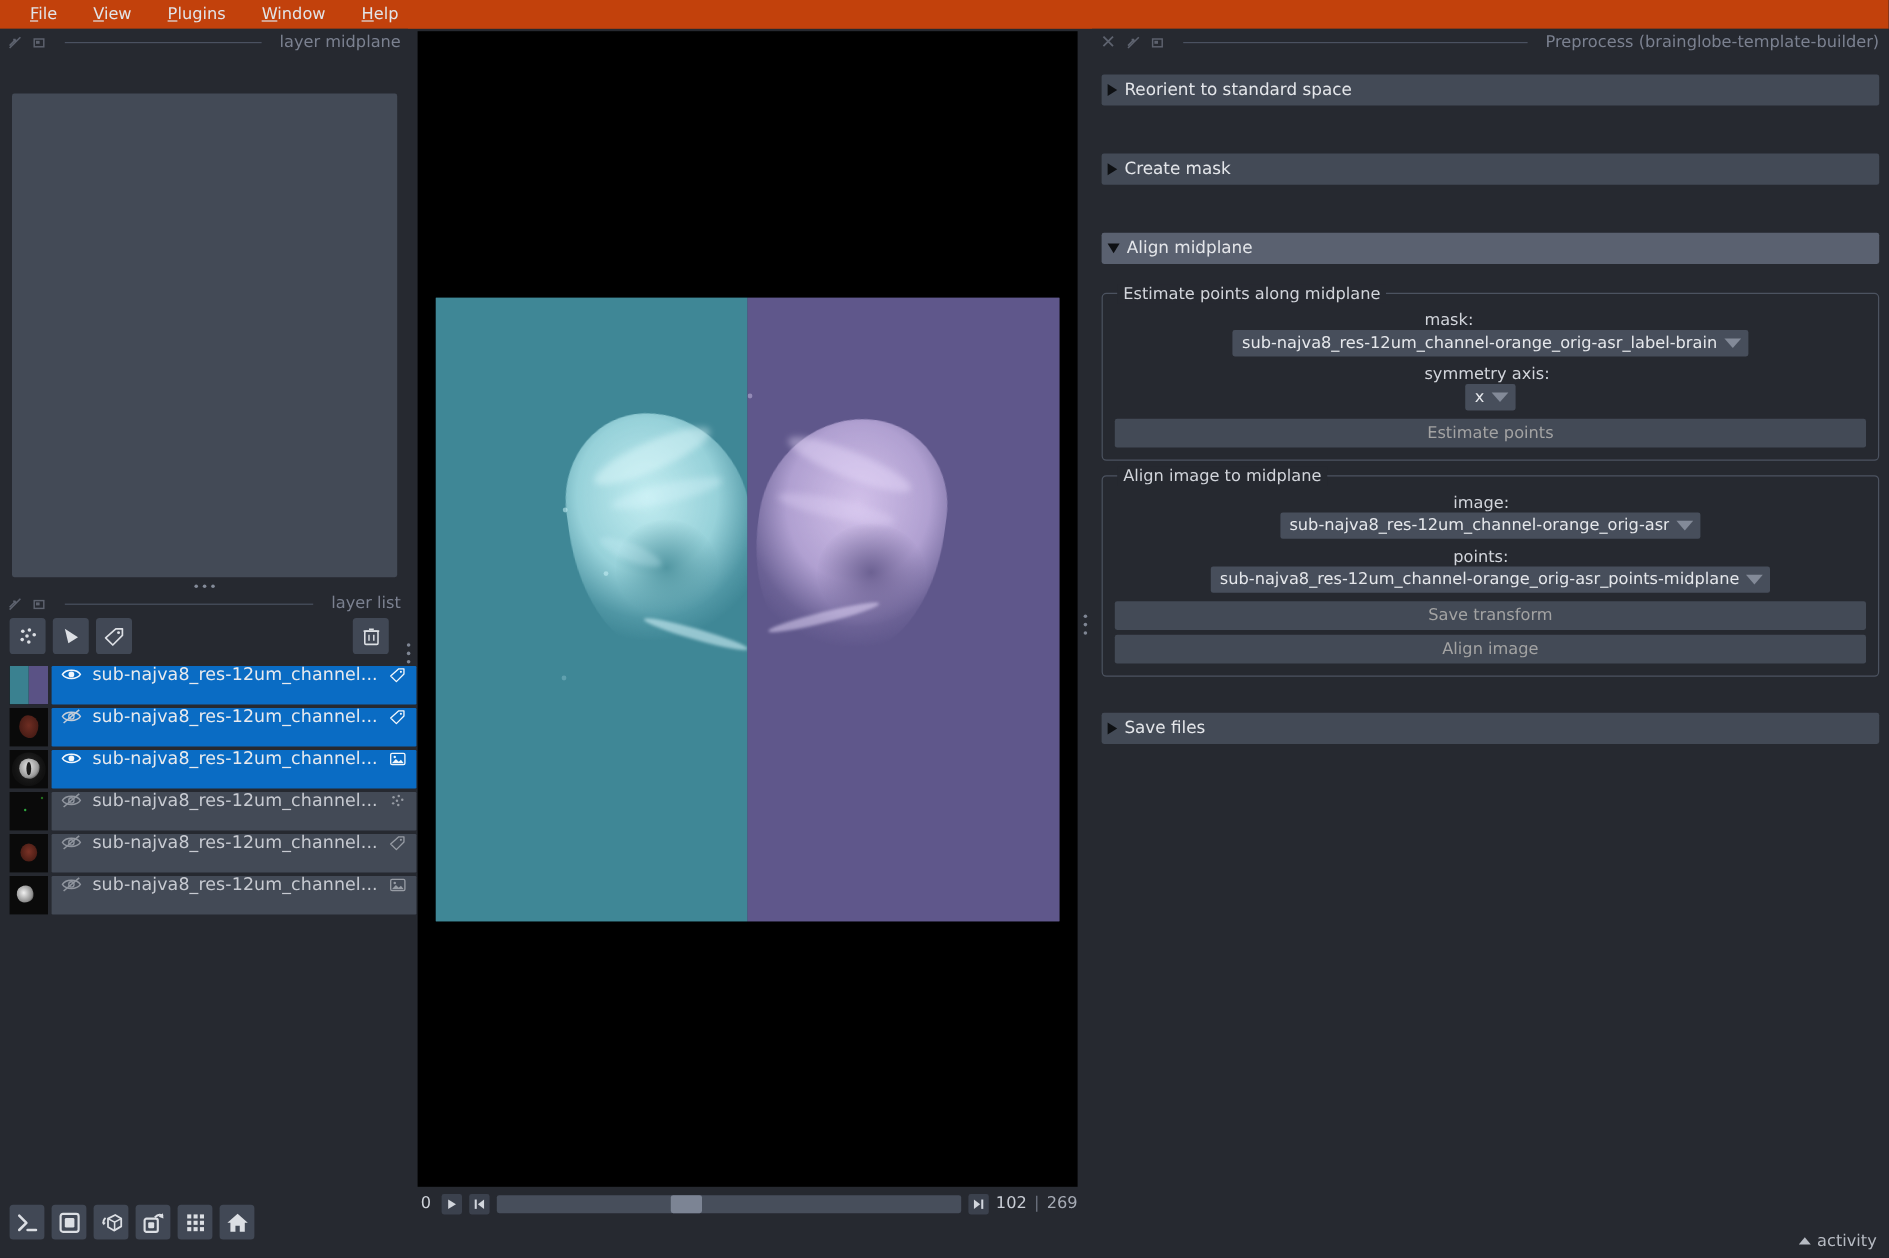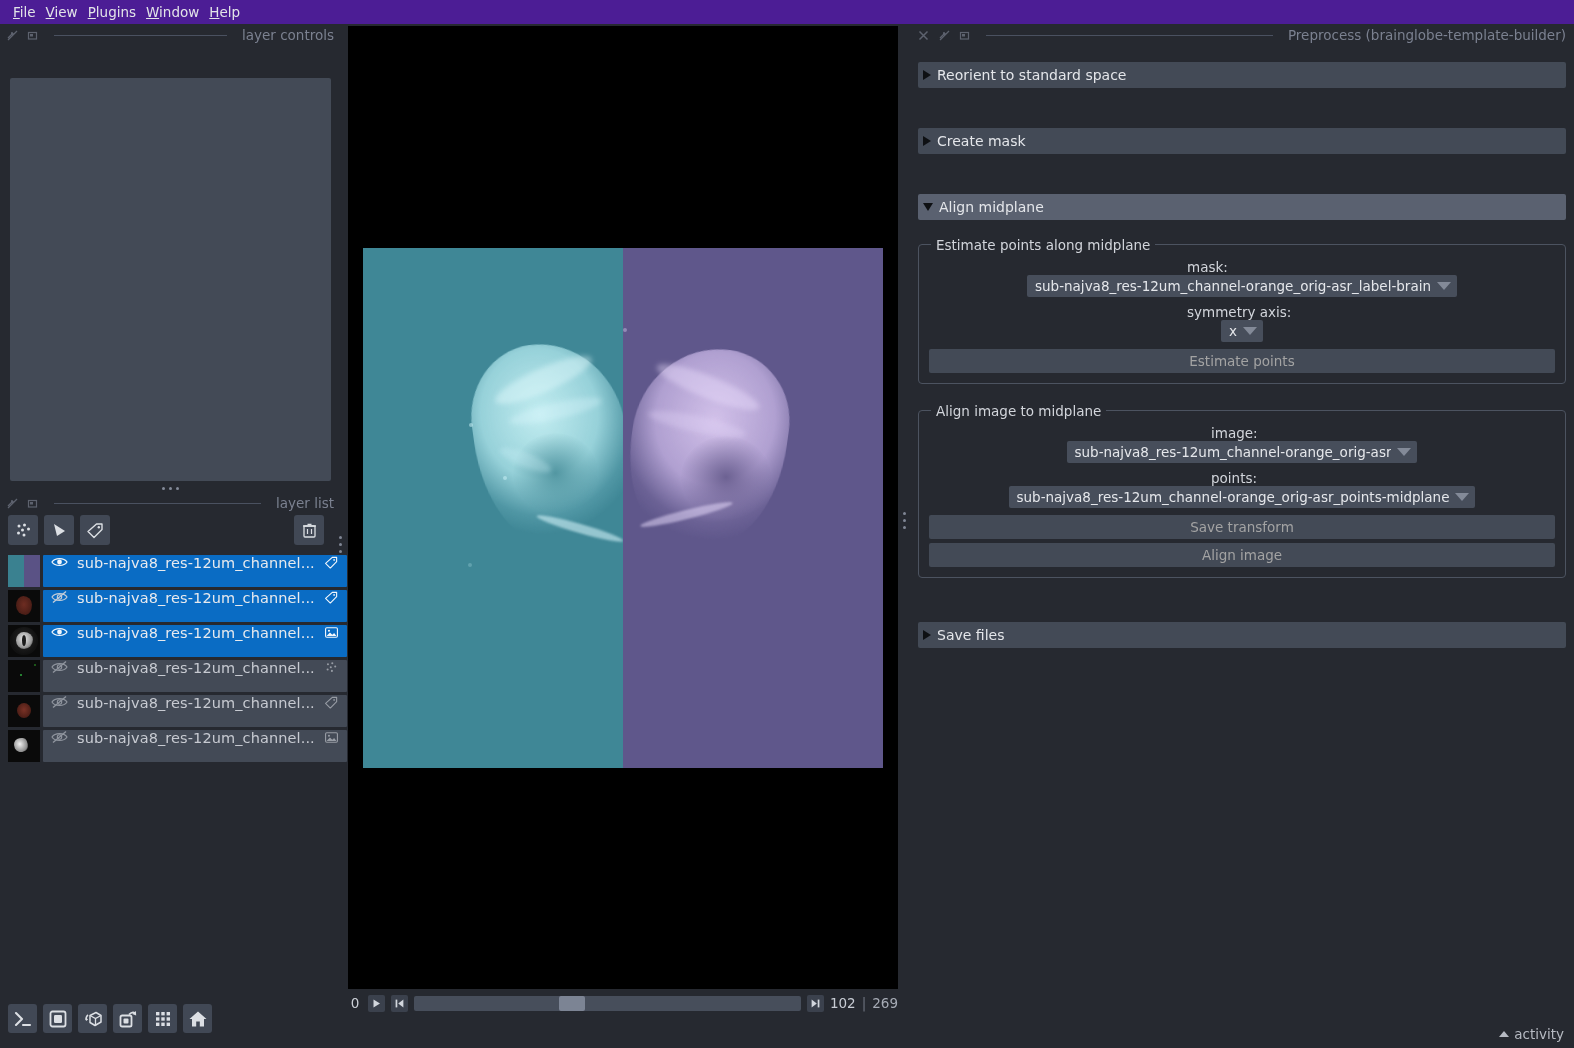--- a/index.html
+++ b/index.html
@@ -8,21 +8,21 @@
     background:#262930;
     font-family:"DejaVu Sans", sans-serif;
     color:#d4d6db;
     font-size:13px;
     position:relative;
   }
 
   
   #menubar{
     position:absolute; left:0; top:0; width:1574px; height:24px;
-    background:#4c1d95; display:flex; align-items:center; padding-left:10px; gap:4px;
+    background:#c2410c; display:flex; align-items:center; padding-left:22px; gap:24px;
   }
   .menu-item{ font-size:13.5px; color:#e2e4e8; padding:2px 3px; cursor:default; }
   .menu-item .mn{ text-decoration:underline; }
 
   
   #left-dock{ position:absolute; left:0; top:24px; width:340px; height:1024px; background:#262930; }
 
   .dock-title-row{
     position:relative; height:22px; display:flex; align-items:center; padding:0 6px; gap:7px;
   }
@@ -172,21 +172,21 @@
     margin:0 8px 10px 8px; height:26px; background:#434a56; border-radius:2px;
     display:flex; align-items:center; padding-left:5px; gap:6px; cursor:pointer;
   }
   .collapsible.open{ background:#5a6170; }
   .tri{ width:0;height:0; flex:none; }
   .tri.right{ border-left:8px solid #0e1013; border-top:5px solid transparent; border-bottom:5px solid transparent; }
   .tri.down{ border-top:8px solid #0e1013; border-left:5px solid transparent; border-right:5px solid transparent; }
   .coll-label{ font-size:14px; color:#e4e6ea; }
 
   .groupbox{
-    margin:0 8px 26px 8px; border:1px solid #4c5360; border-radius:4px;
+    margin:0 8px 12px 8px; border:1px solid #4c5360; border-radius:4px;
     padding:14px 10px 10px 10px; position:relative;
   }
   .group-title{
     position:absolute; top:-8px; left:12px; background:#262930; padding:0 5px;
     font-size:13.5px; color:#d2d5db;
   }
   .field-row{ display:flex; align-items:center; margin-bottom:7px;flex-direction:column; }
   .field-label{ font-size:13.5px; color:#d2d5db; white-space:nowrap; }
   .combo{
     flex:1; height:22px; background:#474e5b; border-radius:2px;
@@ -238,21 +238,21 @@
           <path d="M2 11 L11 2" stroke="#7b8190" stroke-width="1.3"></path>
         </svg>
     </span>
     <span class="tb-ic">
       <svg width="13" height="13" viewBox="0 0 13 13">
           <rect x="2.5" y="3.5" width="8" height="6.5" stroke="#7b8190" stroke-width="1.2" fill="none"></rect>
           <rect x="4" y="5" width="3" height="2.5" fill="#7b8190"></rect>
         </svg>
     </span>
     <span class="rule"></span>
-    <span class="dock-title">layer controls</span>
+    <span class="dock-title">layer midplane</span>
   </div>
 
   <div id="layer-controls-panel"></div>
 
   <div id="lc-grip">
     <i></i>
       <i></i>
       <i></i>
   </div>
 

